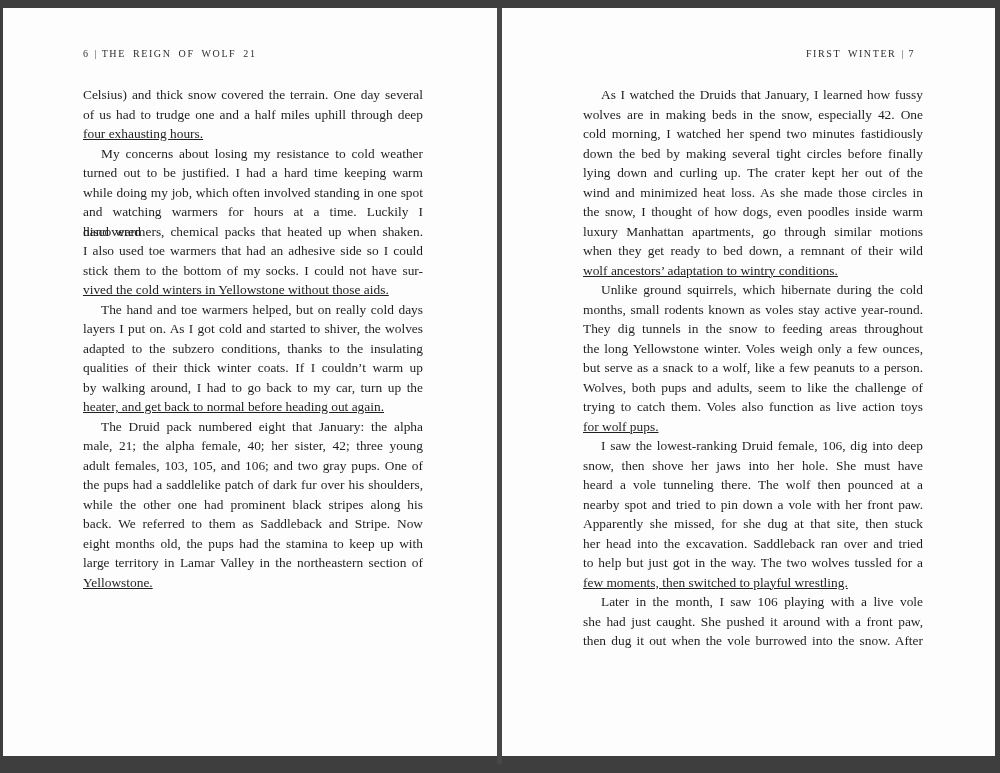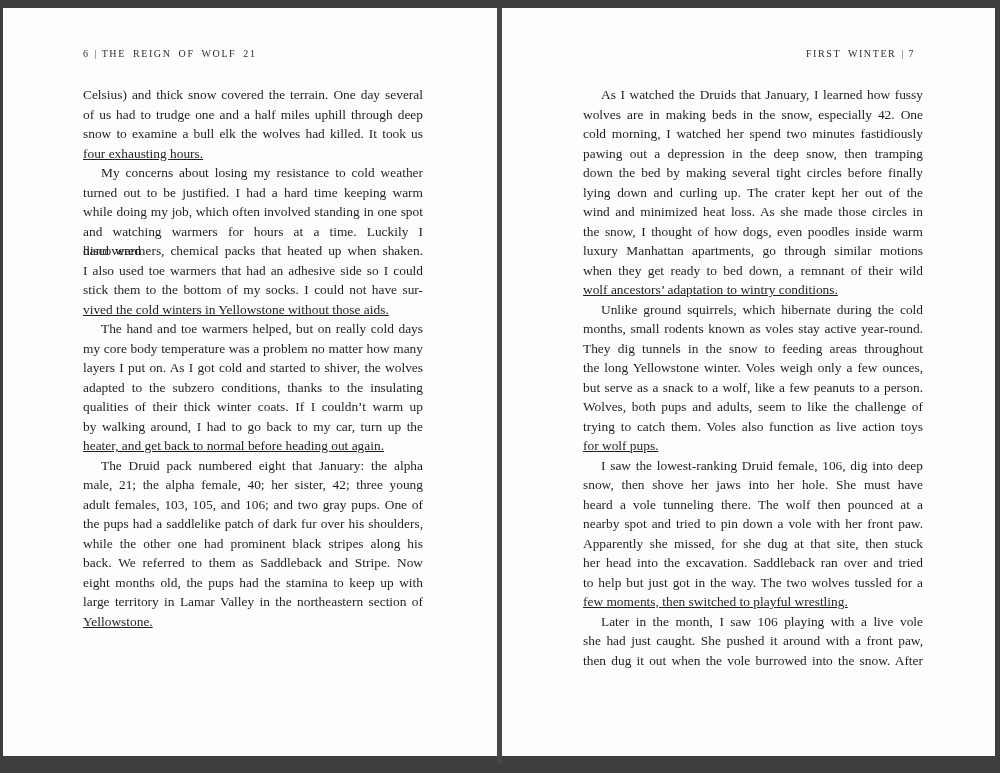--- a/index.html
+++ b/index.html
@@ -64,52 +64,49 @@
       <span>6</span><span class="sep">|</span><span>THE REIGN OF WOLF 21</span>
     </div>
 
     <div class="running-head head-right">
       <span>FIRST WINTER</span><span class="sep">|</span><span>7</span>
     </div>
 
     <div class="page-body body-left">
         <div class="line">Celsius) and thick snow covered the terrain. One day several</div>
         <div class="line">of us had to trudge one and a half miles uphill through deep</div>
-        <div class="line">snow to examine a bull elk the wolves had killed. It took us</div>
         <div class="line last">four exhausting hours.</div>
         <div class="line indent">My concerns about losing my resistance to cold weather</div>
         <div class="line">turned out to be justified. I had a hard time keeping warm</div>
         <div class="line">while doing my job, which often involved standing in one spot</div>
         <div class="line">and watching warmers for hours at a time. Luckily I discovered</div>
         <div class="line">hand warmers, chemical packs that heated up when shaken.</div>
         <div class="line">I also used toe warmers that had an adhesive side so I could</div>
         <div class="line">stick them to the bottom of my socks. I could not have sur-</div>
         <div class="line last">vived the cold winters in Yellowstone without those aids.</div>
         <div class="line indent">The hand and toe warmers helped, but on really cold days</div>
-        <div class="line">my core body temperature was a problem no matter how many</div>
         <div class="line">layers I put on. As I got cold and started to shiver, the wolves</div>
         <div class="line">adapted to the subzero conditions, thanks to the insulating</div>
         <div class="line">qualities of their thick winter coats. If I couldn’t warm up</div>
         <div class="line">by walking around, I had to go back to my car, turn up the</div>
         <div class="line last">heater, and get back to normal before heading out again.</div>
         <div class="line indent">The Druid pack numbered eight that January: the alpha</div>
         <div class="line">male, 21; the alpha female, 40; her sister, 42; three young</div>
         <div class="line">adult females, 103, 105, and 106; and two gray pups. One of</div>
         <div class="line">the pups had a saddlelike patch of dark fur over his shoulders,</div>
         <div class="line">while the other one had prominent black stripes along his</div>
         <div class="line">back. We referred to them as Saddleback and Stripe. Now</div>
         <div class="line">eight months old, the pups had the stamina to keep up with</div>
         <div class="line">large territory in Lamar Valley in the northeastern section of</div>
         <div class="line last">Yellowstone.</div>
       </div>
     <div class="page-body body-right">
         <div class="line indent">As I watched the Druids that January, I learned how fussy</div>
         <div class="line">wolves are in making beds in the snow, especially 42. One</div>
         <div class="line">cold morning, I watched her spend two minutes fastidiously</div>
-        <div class="line">pawing out a depression in the deep snow, then tramping</div>
         <div class="line">down the bed by making several tight circles before finally</div>
         <div class="line">lying down and curling up. The crater kept her out of the</div>
         <div class="line">wind and minimized heat loss. As she made those circles in</div>
         <div class="line">the snow, I thought of how dogs, even poodles inside warm</div>
         <div class="line">luxury Manhattan apartments, go through similar motions</div>
         <div class="line">when they get ready to bed down, a remnant of their wild</div>
         <div class="line last">wolf ancestors’ adaptation to wintry conditions.</div>
         <div class="line indent">Unlike ground squirrels, which hibernate during the cold</div>
         <div class="line">months, small rodents known as voles stay active year-round.</div>
         <div class="line">They dig tunnels in the snow to feeding areas throughout</div>

